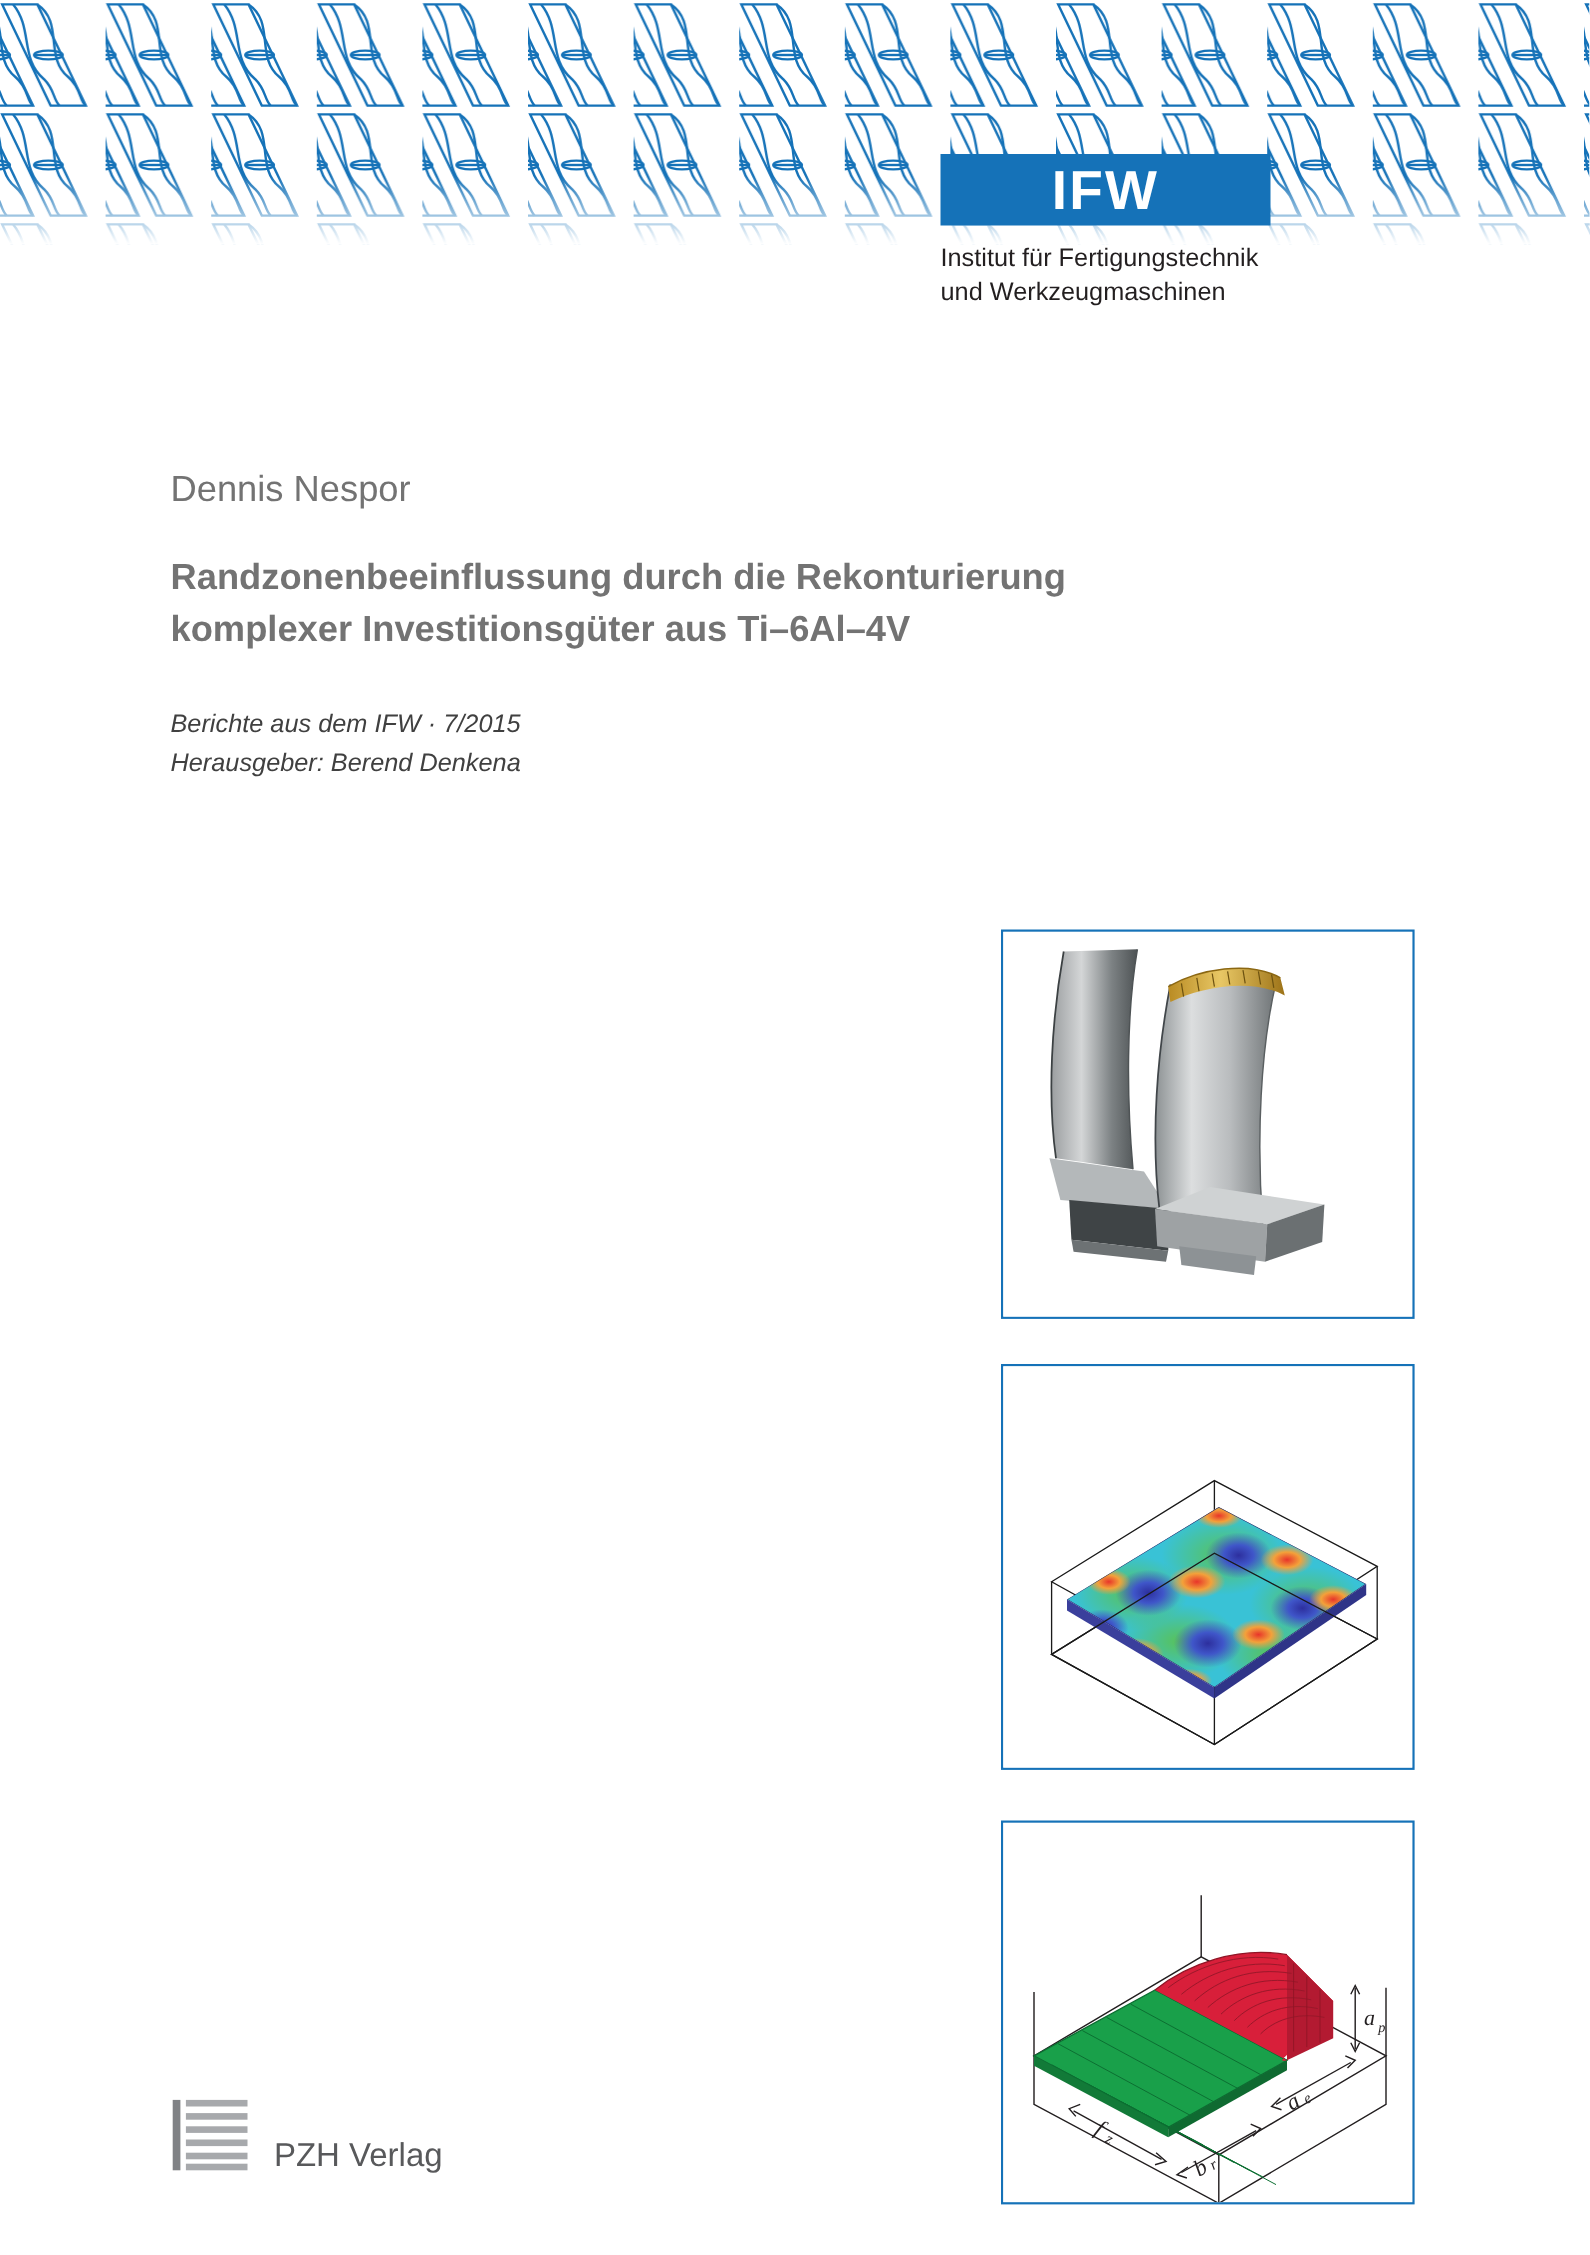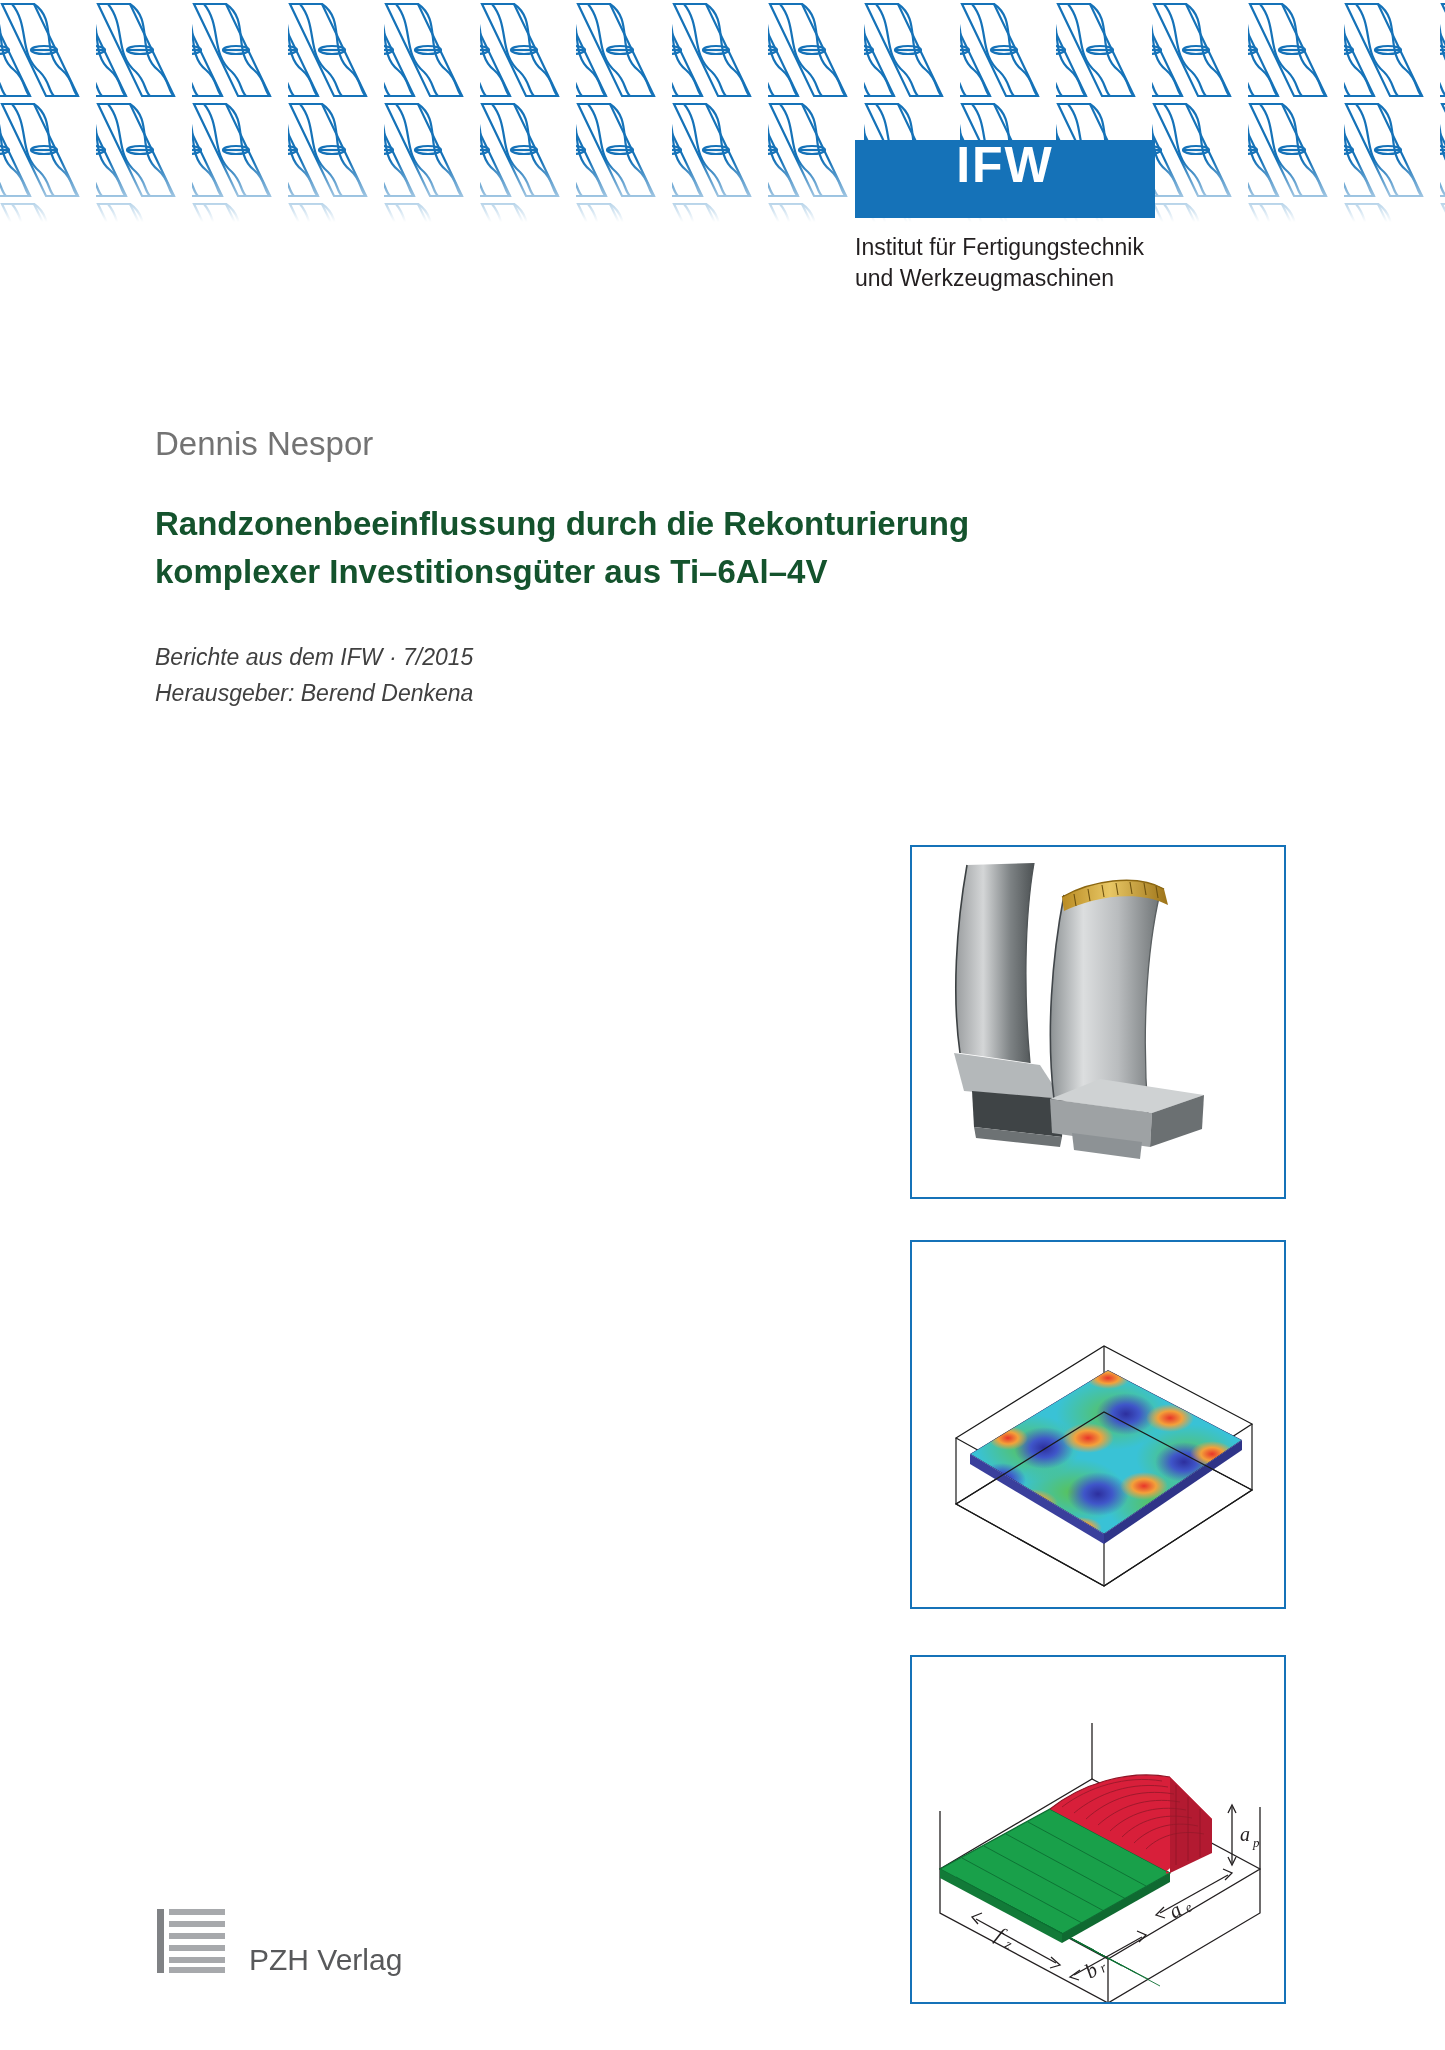--- a/index.html
+++ b/index.html
@@ -31,23 +31,24 @@
   
   .logo-block {
     position: absolute;
     left: 855px;
     top: 140px;
     width: 300px;
     z-index: 5;
   }
   .logo-box {
     width: 300px;
-    height: 78px;
+    height: 65px;
     background: #1572b8;
     display: flex;
+    align-items: center;
     justify-content: center;
   }
   .logo-box .logo-text {
     color: #ffffff;
     font-size: 50px;
     font-weight: bold;
     letter-spacing: 2px;
     line-height: 1;
     font-family: "Liberation Sans", sans-serif;
   }
@@ -68,21 +69,21 @@
     color: #737373;
     font-family: "Liberation Sans", sans-serif;
   }
   .title {
     position: absolute;
     left: 155px;
     top: 500px;
     width: 1020px;
     font-size: 33px;
     font-weight: bold;
-    color: #14532d;
+    color: #737373;
     line-height: 1.45;
     font-family: "Liberation Sans", sans-serif;
   }
   .series {
     position: absolute;
     left: 155px;
     top: 640px;
     font-size: 23px;
     font-style: italic;
     color: #404040;

